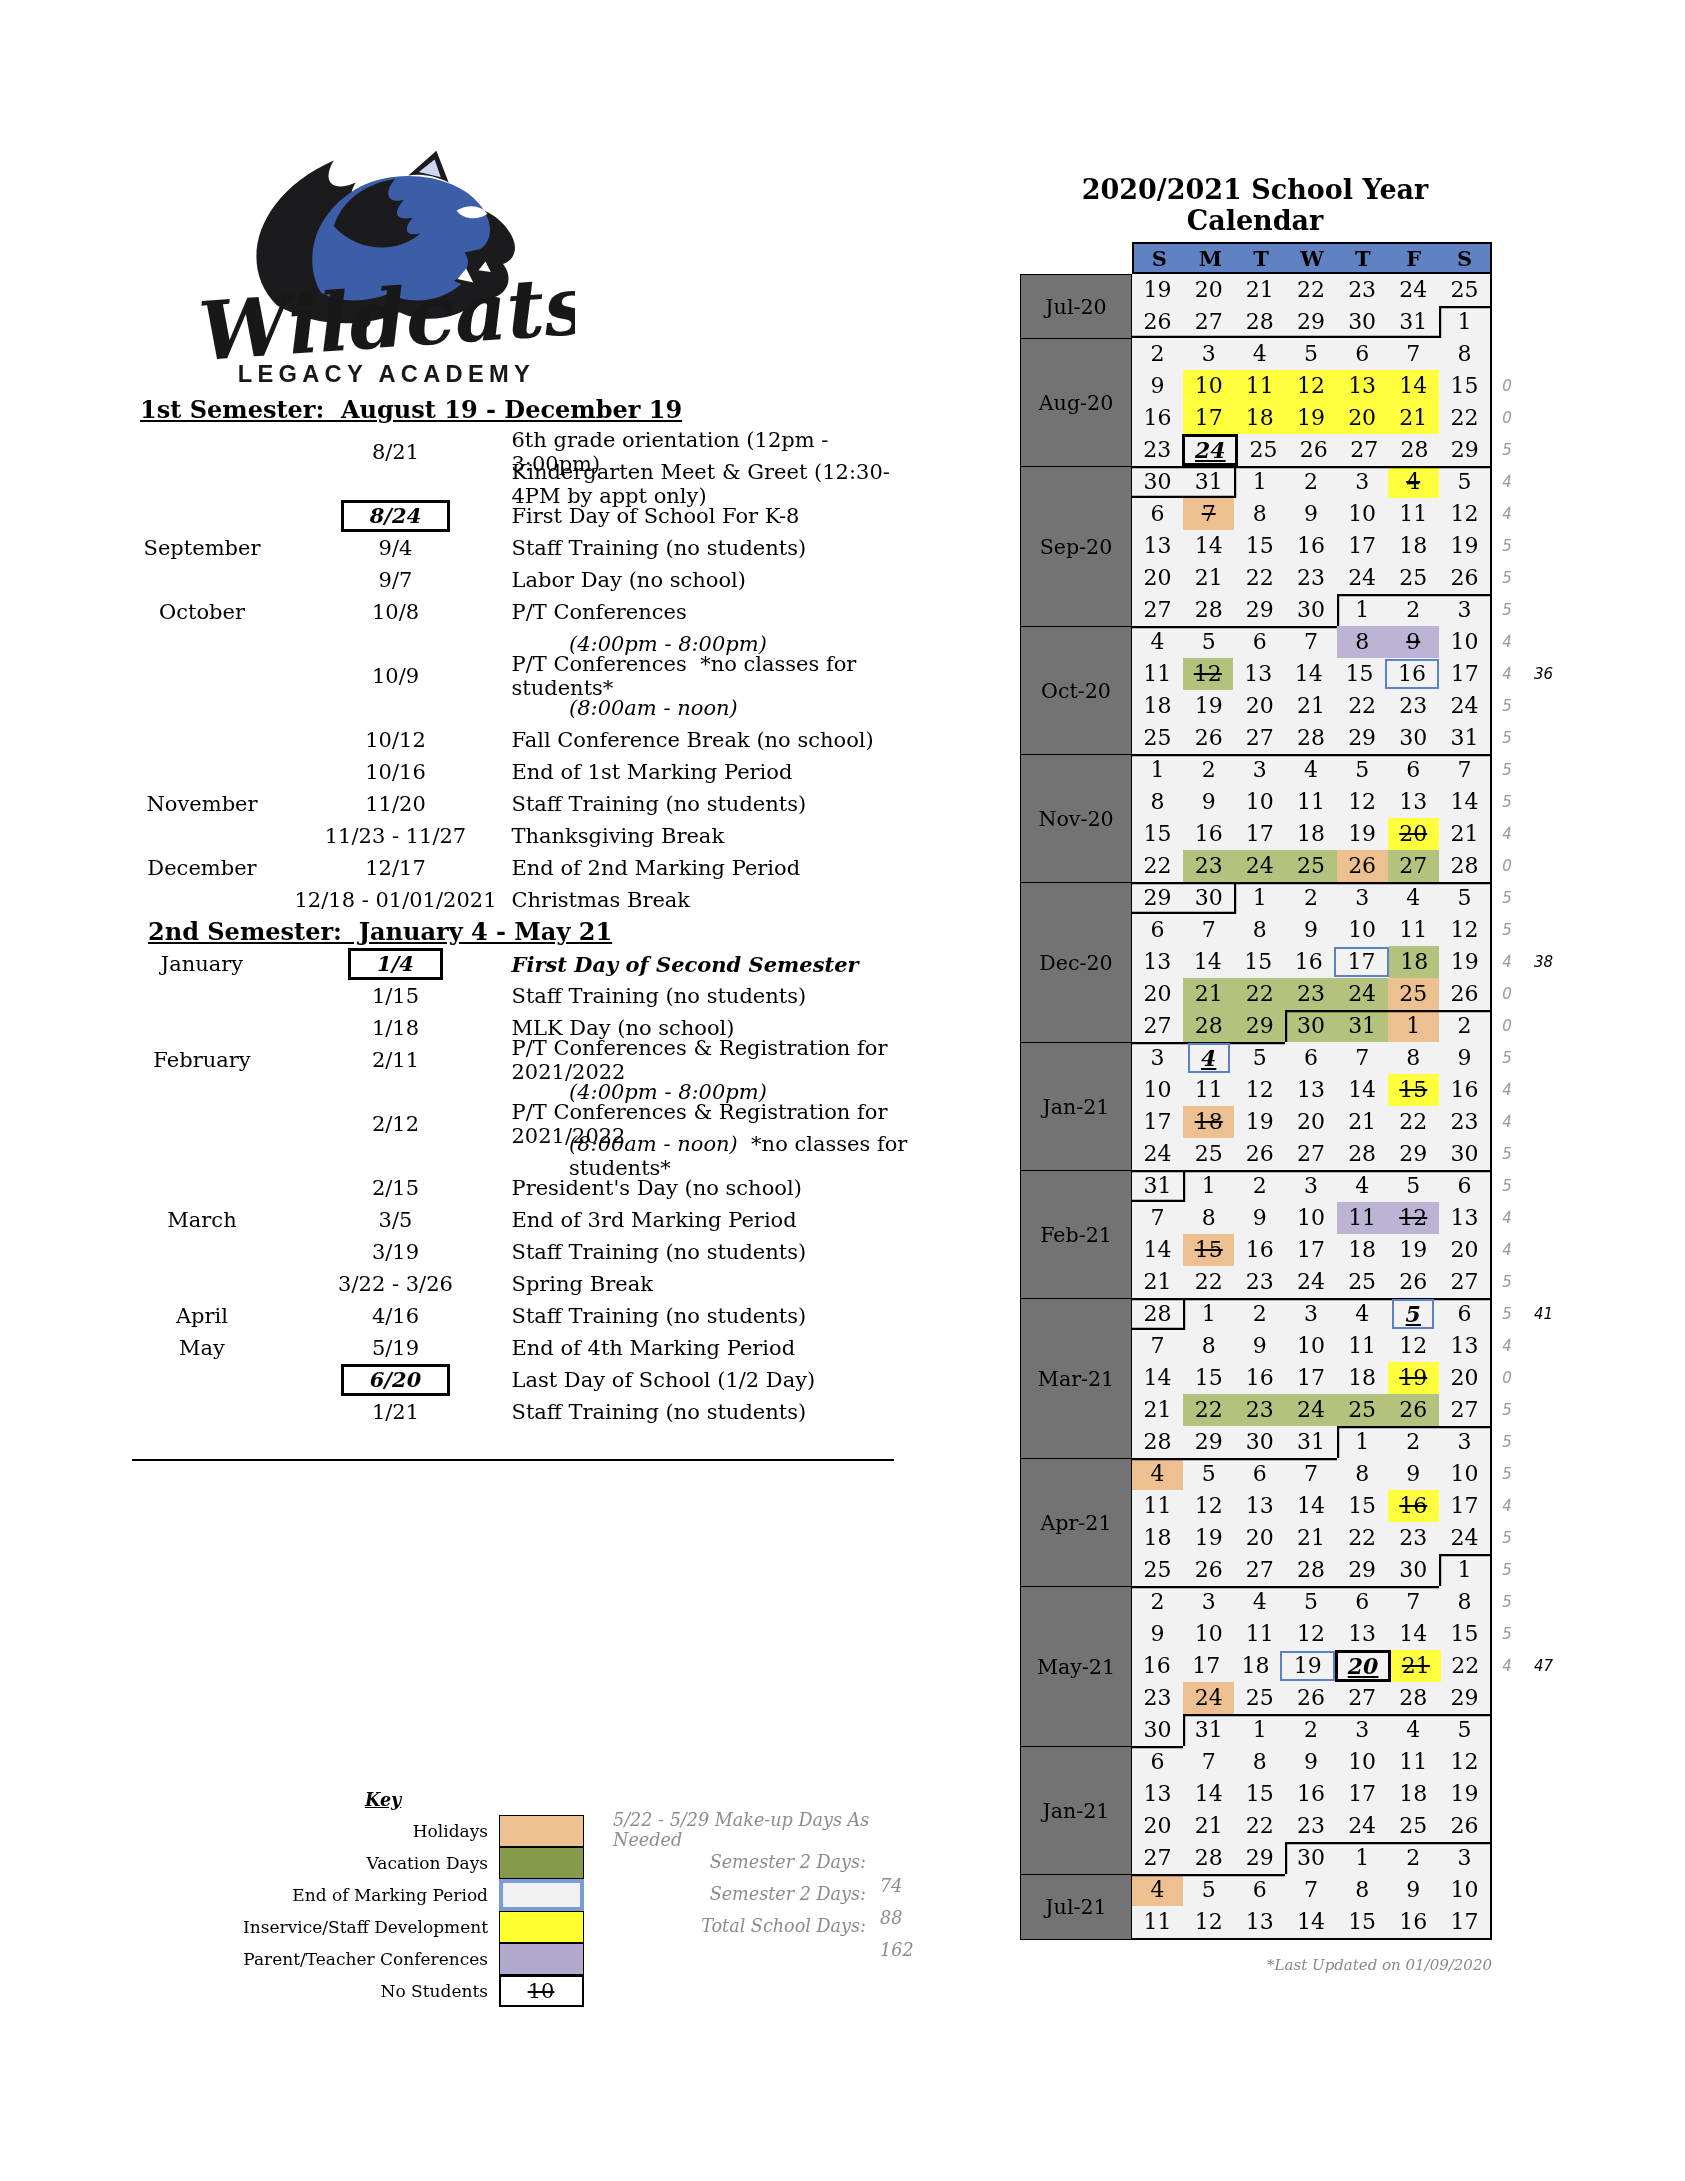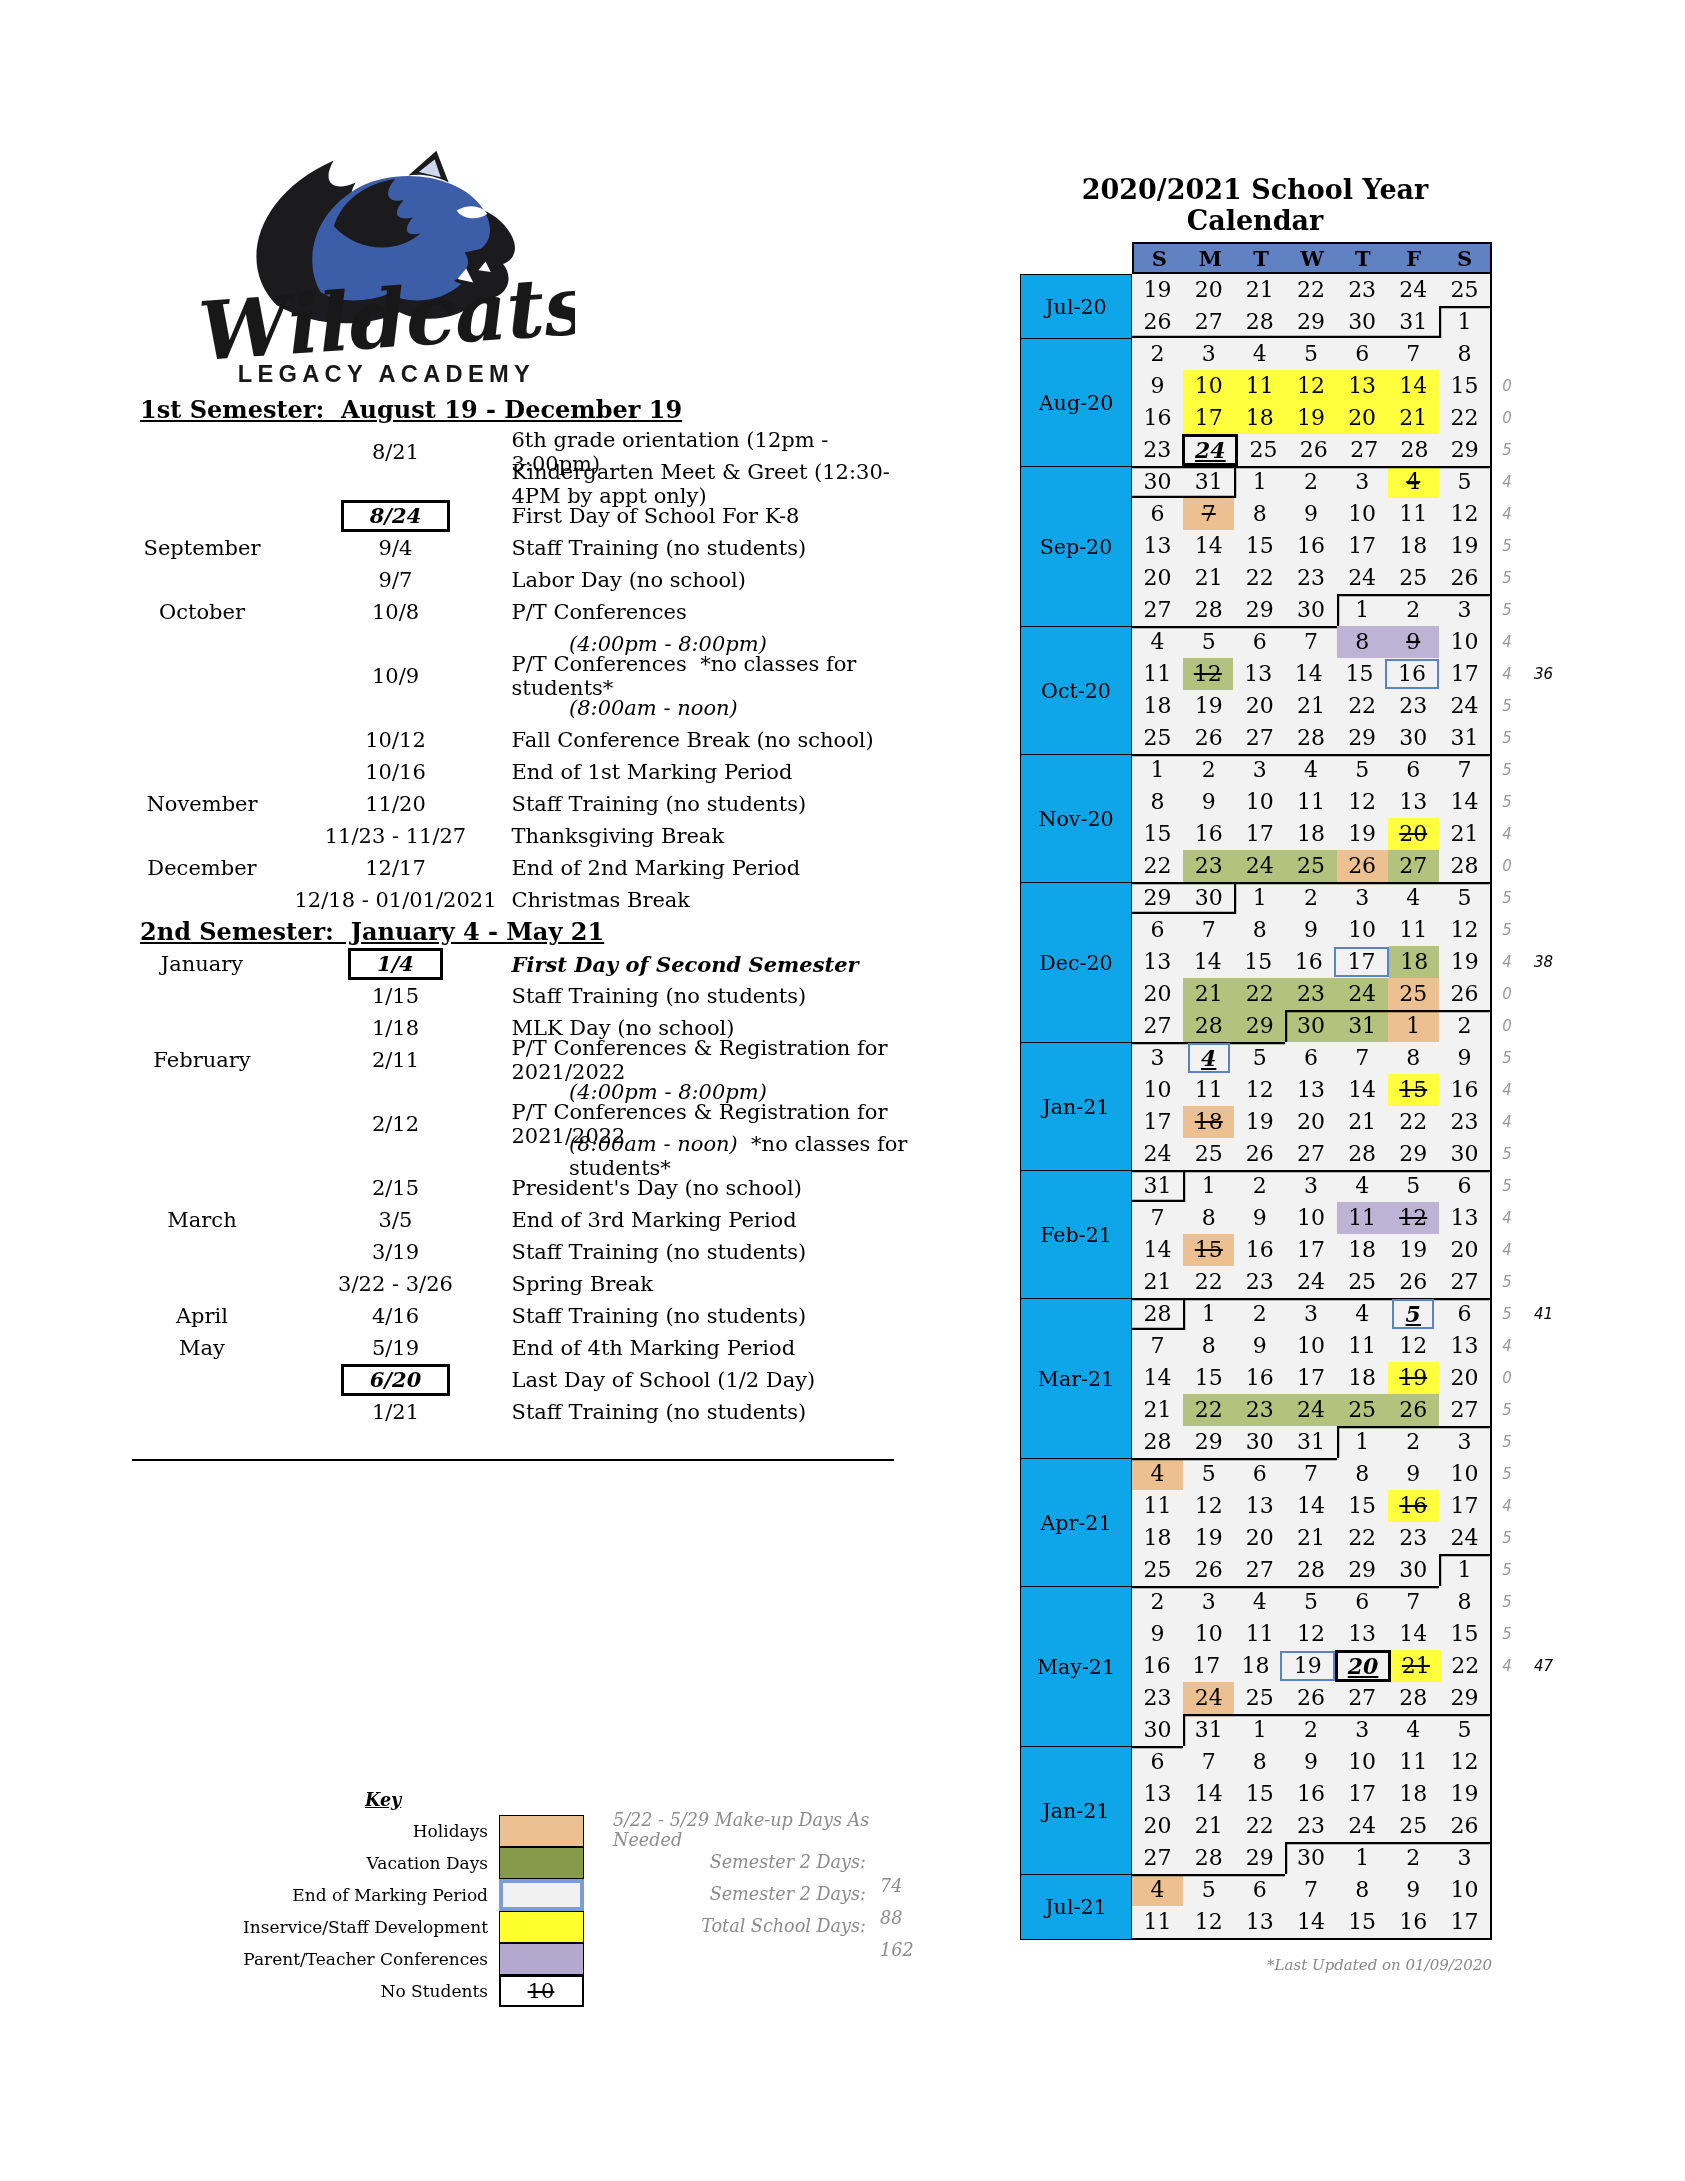--- a/index.html
+++ b/index.html
@@ -8,21 +8,21 @@
 
   
   .logo{position:absolute;left:189px;top:121px;width:386px;height:272px;}
 
   
   .sem-heading{position:absolute;left:140px;top:395px;font-size:24px;font-weight:bold;
                text-decoration:underline;white-space:pre-wrap;}
   .events{position:absolute;left:114px;top:436px;width:808px;}
   .ev-row{display:flex;height:32px;align-items:center;font-size:21px;white-space:pre-wrap;}
   .ev-hrow{display:block;}
-  .ev-heading{font-size:24px;font-weight:bold;text-decoration:underline;margin-left:26px;
+  .ev-heading{font-size:24px;font-weight:bold;text-decoration:underline;margin-left:34px;
               line-height:32px;white-space:pre-wrap;}
   .ev-m{width:176px;text-align:center;flex:0 0 auto;}
   .ev-d{width:211px;text-align:center;flex:0 0 auto;}
   .ev-t{flex:1;padding-left:10.5px;white-space:pre-wrap;}
   .ev-em{font-weight:bold;font-style:italic;}
   .ev-sub{padding-left:68px;}
   .ev-ital{font-style:italic;}
   .ev-box{display:inline-block;border:3.5px solid #000;padding:0 26px;font-weight:bold;
           font-style:italic;line-height:25.5px;background:#fff;}
   .rule{position:absolute;left:132px;top:1459px;width:762px;border-top:2.6px solid #000;}
@@ -54,21 +54,21 @@
   
   .cal-title{position:absolute;left:1017px;top:174px;width:476px;text-align:center;
              font-size:27px;font-weight:bold;}
   .cal{position:absolute;left:1020px;top:242px;}
   .cal-head{position:absolute;left:112px;top:0;width:360px;height:32px;display:flex;
             background:#6182c2;border:2.6px solid #000;box-sizing:border-box;}
   .wd{flex:1;text-align:center;align-self:center;font-size:21px;font-weight:600;}
   .cal-body{position:absolute;left:0;top:32px;}
   .mblock{display:flex;}
   .mlabel{width:112px;box-sizing:border-box;border:1.8px solid #000;border-bottom:none;
-          background:#0ea5e9;display:flex;align-items:center;justify-content:center;
+          background:#737373;display:flex;align-items:center;justify-content:center;
           font-size:20.6px;flex:0 0 auto;}
   .mblock:last-child .mlabel{border-bottom:1.8px solid #000;}
   .mrows{width:360px;box-sizing:border-box;border-right:2.2px solid #000;flex:0 0 auto;}
   .mblock:last-child .mrows{border-bottom:2.2px solid #000;}
   .wrow{display:flex;height:32px;position:relative;}
   .dcell{flex:1;display:flex;align-items:center;justify-content:center;background:#f2f2f2;
          font-size:22px;line-height:1;}
   .c-y{background:#ffff3d;}
   .c-o{background:#ecc091;}
   .c-g{background:#b3c27d;}

